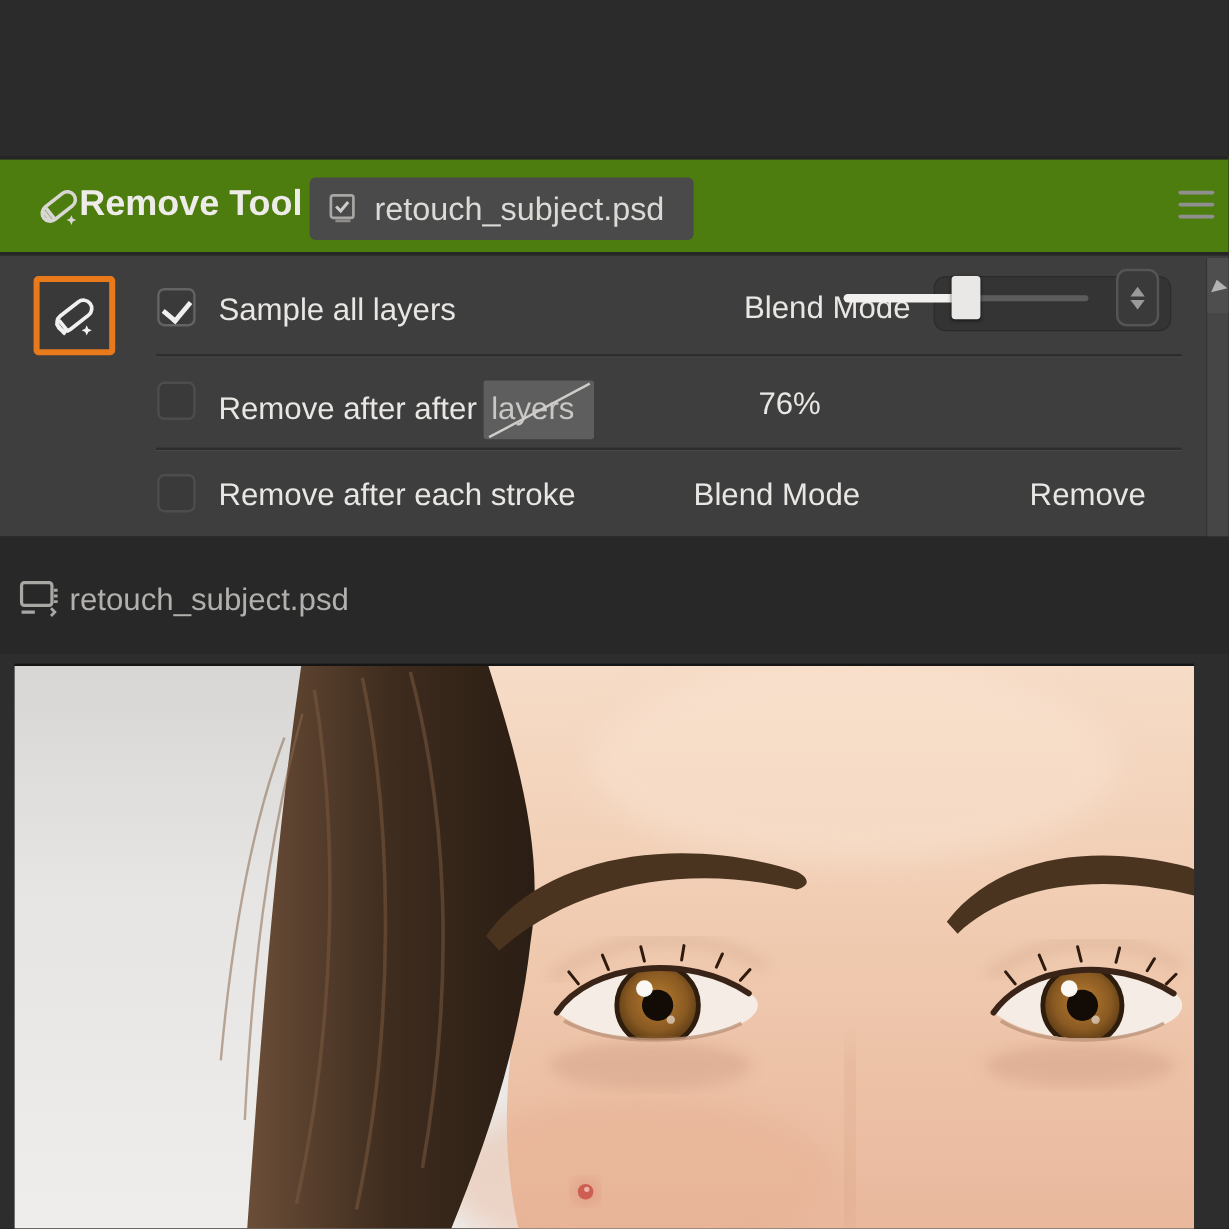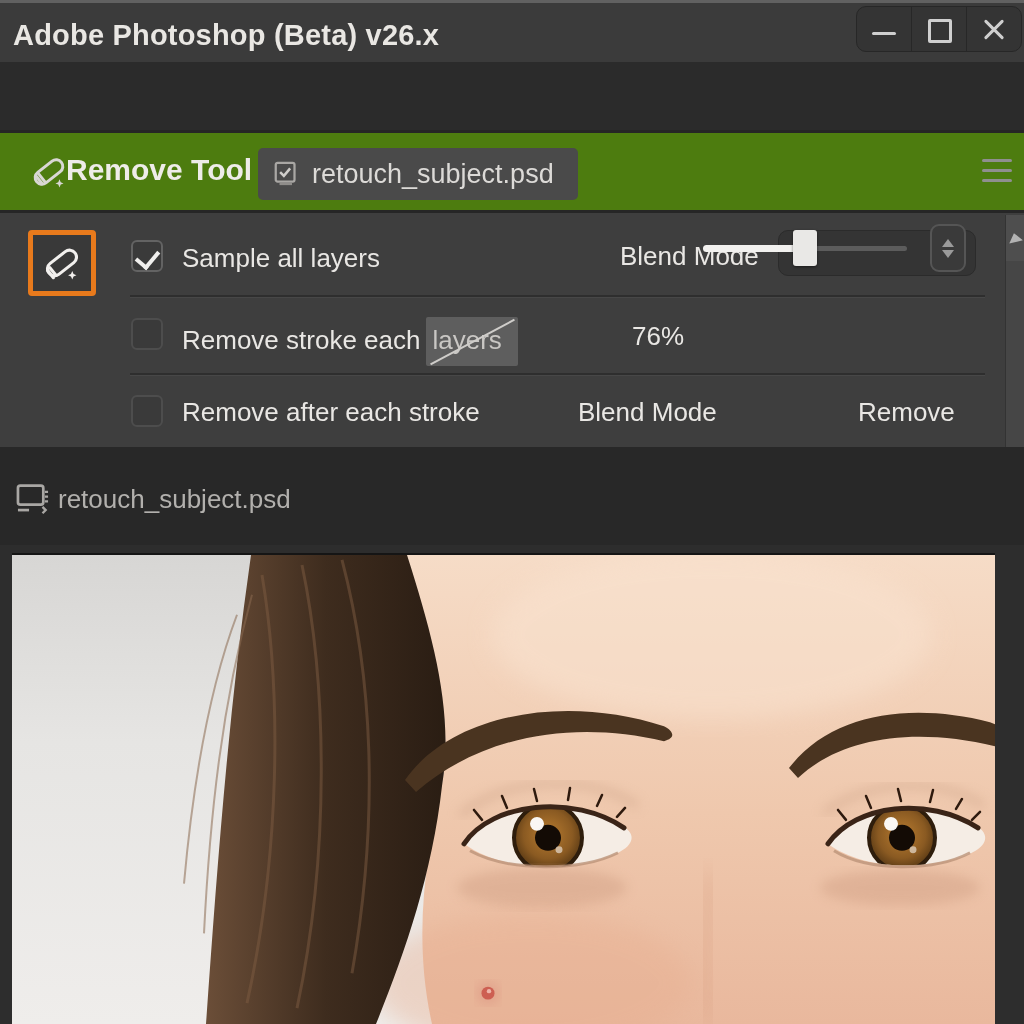--- a/index.html
+++ b/index.html
@@ -80,35 +80,20 @@
 
   
   .canvas-area{left:0;top:545px;width:1024px;height:479px;background:#2d2d2d;}
   .photo{position:absolute;left:12px;top:8px;width:983px;height:471px;border-top:2px solid #151515;box-sizing:border-box;}
 </style>
 </head>
 <body>
 
 <div id="app">
 
-  <div class="abs titlebar">
-    <div class="abs title-text">Adobe Photoshop (Beta) v26.x</div>
-    <div class="abs win-controls">
-      <div class="win-btn">
-          <div class="glyph-min"></div>
-        </div>
-      <div class="win-btn">
-          <div class="glyph-max"></div>
-        </div>
-      <div class="win-btn">
-          <div class="glyph-x1"></div>
-          <div class="glyph-x2"></div>
-        </div>
-    </div>
-  </div>
 
 
   <div class="abs toolbar">
     <svg class="abs tool-icon" width="42" height="42" viewBox="0 0 24 24">
       <g fill="none" stroke="currentColor" stroke-width="1.7" stroke-linecap="round">
         <rect x="3" y="8.2" width="18" height="7.6" rx="3.8" transform="rotate(-38 12 12)"></rect>
         <path d="M6.2 13.2l3.4 4.3M4.9 14.6l3.2 4.1" transform="rotate(0)"></path>
       </g>
       <path d="M18 16.2l.7 1.6 1.6.7-1.6.7-.7 1.6-.7-1.6-1.6-.7 1.6-.7z" fill="currentColor"></path>
     </svg>
@@ -150,21 +135,21 @@
           <span class="tri-up"></span>
           <span class="tri-down"></span>
         </span>
     </div>
     <div class="abs divider" style="top:82px;"></div>
 
     <div class="abs" style="left:131px;top:105px;">
         <div class="chk" id="chk2"></div>
       </div>
     <div class="abs" style="left:182px;top:104px;white-space:nowrap;">
-      <span class="row-label">Remove stroke each</span><span class="struck-wrap"><span class="struck-word">layers</span><span class="struck-line"></span></span>
+      <span class="row-label">Remove after after</span><span class="struck-wrap"><span class="struck-word">layers</span><span class="struck-line"></span></span>
     </div>
     <div class="abs row-label" style="left:632px;top:108px;">76%</div>
     <div class="abs slider">
       <div class="slider-track"></div>
       <div class="slider-fill" id="sliderFill" style="width: 50%;"></div>
       <div class="slider-handle" id="sliderHandle" style="left: calc(50% - 12px);"></div>
     </div>
     <div class="abs stepper">
       <span class="t-up"></span>
         <span class="t-dn"></span>

